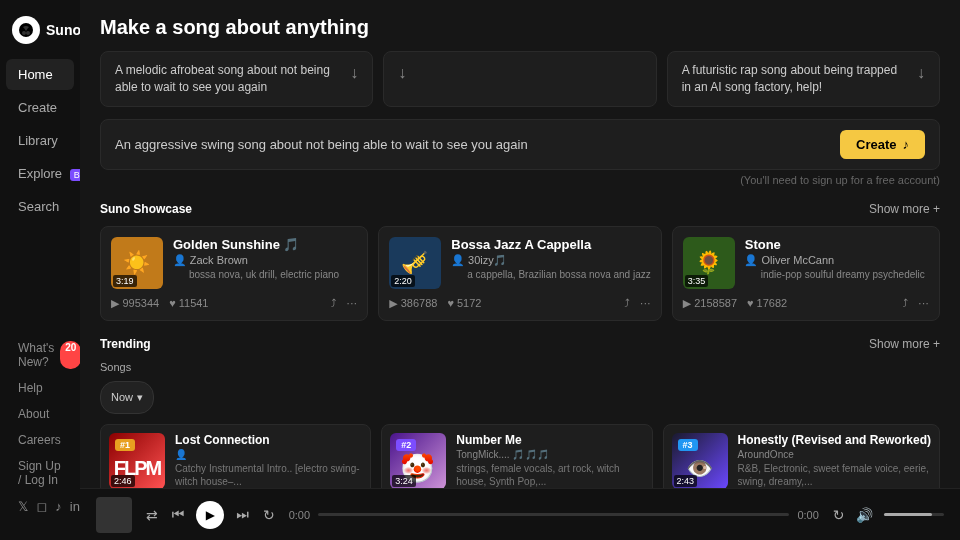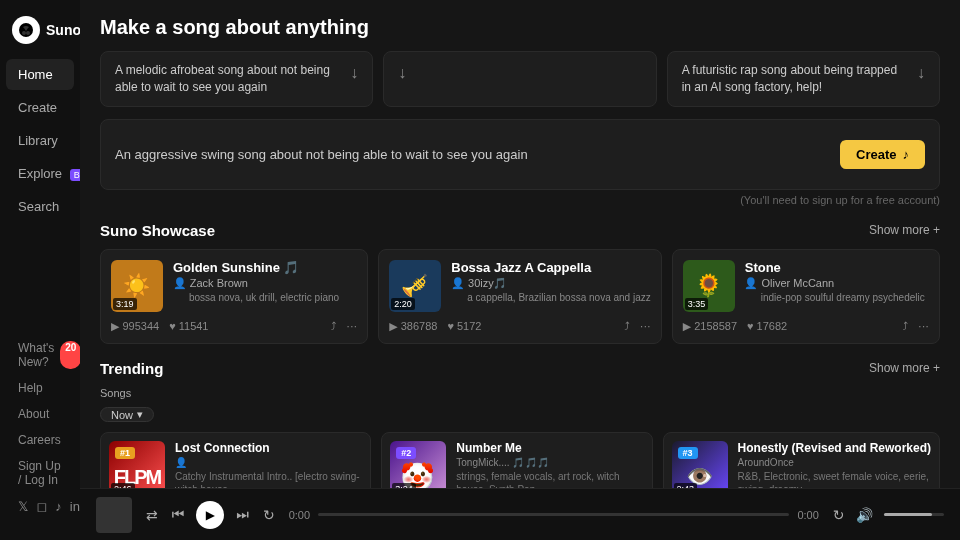--- a/index.html
+++ b/index.html
@@ -150,21 +150,21 @@
       font-size: 16px;
       flex-shrink: 0;
       margin-top: 2px;
     }
     .create-bar {
       display: flex;
       align-items: center;
       background: #1e1e1e;
       border: 1px solid #2a2a2a;
       border-radius: 8px;
-      padding: 20px 14px;
+      padding: 10px 14px;
       margin-bottom: 4px;
       margin-top: 12px;
     }
     .create-input {
       flex: 1;
       background: none;
       border: none;
       color: #ccc;
       font-size: 13px;
       outline: none;
@@ -190,21 +190,21 @@
       margin-bottom: 16px;
     }
     
     .section-header {
       display: flex;
       align-items: center;
       justify-content: space-between;
       margin-bottom: 10px;
     }
     .section-title {
-      font-size: 15px;
+      font-size: 12px;
       font-weight: 700;
       color: #fff;
     }
     .show-more {
       font-size: 12px;
       color: #aaa;
       cursor: pointer;
     }
     
     .showcase-grid {
@@ -279,21 +279,21 @@
     .trending-label {
       font-size: 11px;
       color: #aaa;
       margin-bottom: 8px;
     }
     .filter-btn {
       background: #222;
       border: 1px solid #333;
       color: #ccc;
       border-radius: 15px;
-      padding: 0 10px;
+      padding: 9px 10px;
       font-size: 11px;
       cursor: pointer;
       display: inline-flex;
       align-items: center;
       gap: 4px;
       margin-bottom: 10px;
     }
     .trending-grid {
       display: grid;
       grid-template-columns: repeat(3, 1fr);

